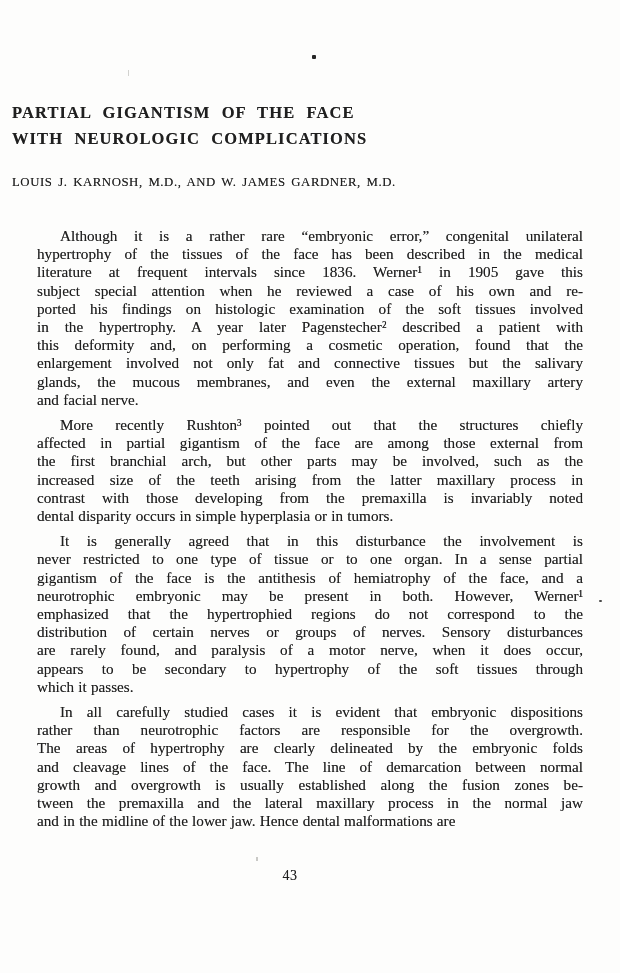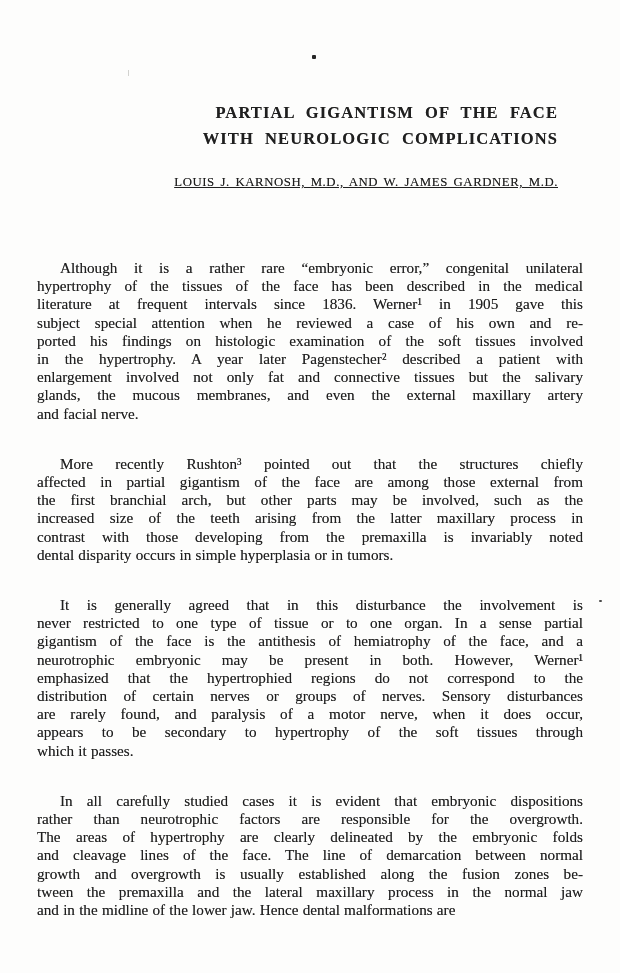--- a/index.html
+++ b/index.html
@@ -14,54 +14,53 @@
     width: 620px; height: 973px;
     background: #fdfdfc;
     color: #1f1f1f;
     overflow: hidden;
   }
   
   .page { text-shadow: 0 0 0.45px rgba(32,32,32,0.55); }
 
   .heading {
     position: absolute; left: 12px; top: 100px;
-    width: 546px; text-align: right;
+    width: 546px; text-align: left;
   }
   .title {
     font-weight: bold;
     font-size: 16.5px;
     line-height: 26px;
     letter-spacing: 1.1px;
     word-spacing: 6px;
   }
   .byline {
     margin-top: 21px;
     font-size: 12.8px;
     line-height: 18px;
     letter-spacing: 0.55px;
     word-spacing: 2px;
-    text-decoration: underline;
   }
 
   .body-text {
     position: absolute; left: 37px; top: 227px;
     width: 546px;
     font-size: 15.2px;
     line-height: 18.2px;
   }
   .paragraph { margin-top: 7px; }
   .paragraph:first-child { margin-top: 0; }
   .line {
     text-align: justify;
     text-align-last: justify;
     word-spacing: 0.4px;
     white-space: normal;
   }
   .line.last { text-align-last: left; }
-  .line.first { text-indent: 23px; margin-top: 32px; }
+  .line.first { text-indent: 23px; }
 
   .page-number {
     position: absolute; left: 12px; top: 868px;
     width: 556px; text-align: center;
     font-size: 14px; letter-spacing: 0.5px;
   }
 
   
   .speck { position: absolute; }
   .speck-top    { left: 312px; top: 55px;  width: 4px; height: 4px; background: #262626; border-radius: 1px; }
@@ -88,20 +87,21 @@
   </div>
 
   <div class="body-text">
       <div class="paragraph">
         <div class="line first">Although it is a rather rare “embryonic error,” congenital unilateral</div>
         <div class="line">hypertrophy of the tissues of the face has been described in the medical</div>
         <div class="line">literature at frequent intervals since 1836. Werner¹ in 1905 gave this</div>
         <div class="line">subject special attention when he reviewed a case of his own and re-</div>
         <div class="line">ported his findings on histologic examination of the soft tissues involved</div>
         <div class="line">in the hypertrophy. A year later Pagenstecher² described a patient with</div>
+        <div class="line">this deformity and, on performing a cosmetic operation, found that the</div>
         <div class="line">enlargement involved not only fat and connective tissues but the salivary</div>
         <div class="line">glands, the mucous membranes, and even the external maxillary artery</div>
         <div class="line last">and facial nerve.</div>
       </div>
       <div class="paragraph">
         <div class="line first">More recently Rushton³ pointed out that the structures chiefly</div>
         <div class="line">affected in partial gigantism of the face are among those external from</div>
         <div class="line">the first branchial arch, but other parts may be involved, such as the</div>
         <div class="line">increased size of the teeth arising from the latter maxillary process in</div>
         <div class="line">contrast with those developing from the premaxilla is invariably noted</div>
@@ -122,14 +122,15 @@
         <div class="line first">In all carefully studied cases it is evident that embryonic dispositions</div>
         <div class="line">rather than neurotrophic factors are responsible for the overgrowth.</div>
         <div class="line">The areas of hypertrophy are clearly delineated by the embryonic folds</div>
         <div class="line">and cleavage lines of the face. The line of demarcation between normal</div>
         <div class="line">growth and overgrowth is usually established along the fusion zones be-</div>
         <div class="line">tween the premaxilla and the lateral maxillary process in the normal jaw</div>
         <div class="line last">and in the midline of the lower jaw. Hence dental malformations are</div>
       </div>
     </div>
 
+  <div class="page-number">43</div>
 
 </div>
 
 </body></html>

